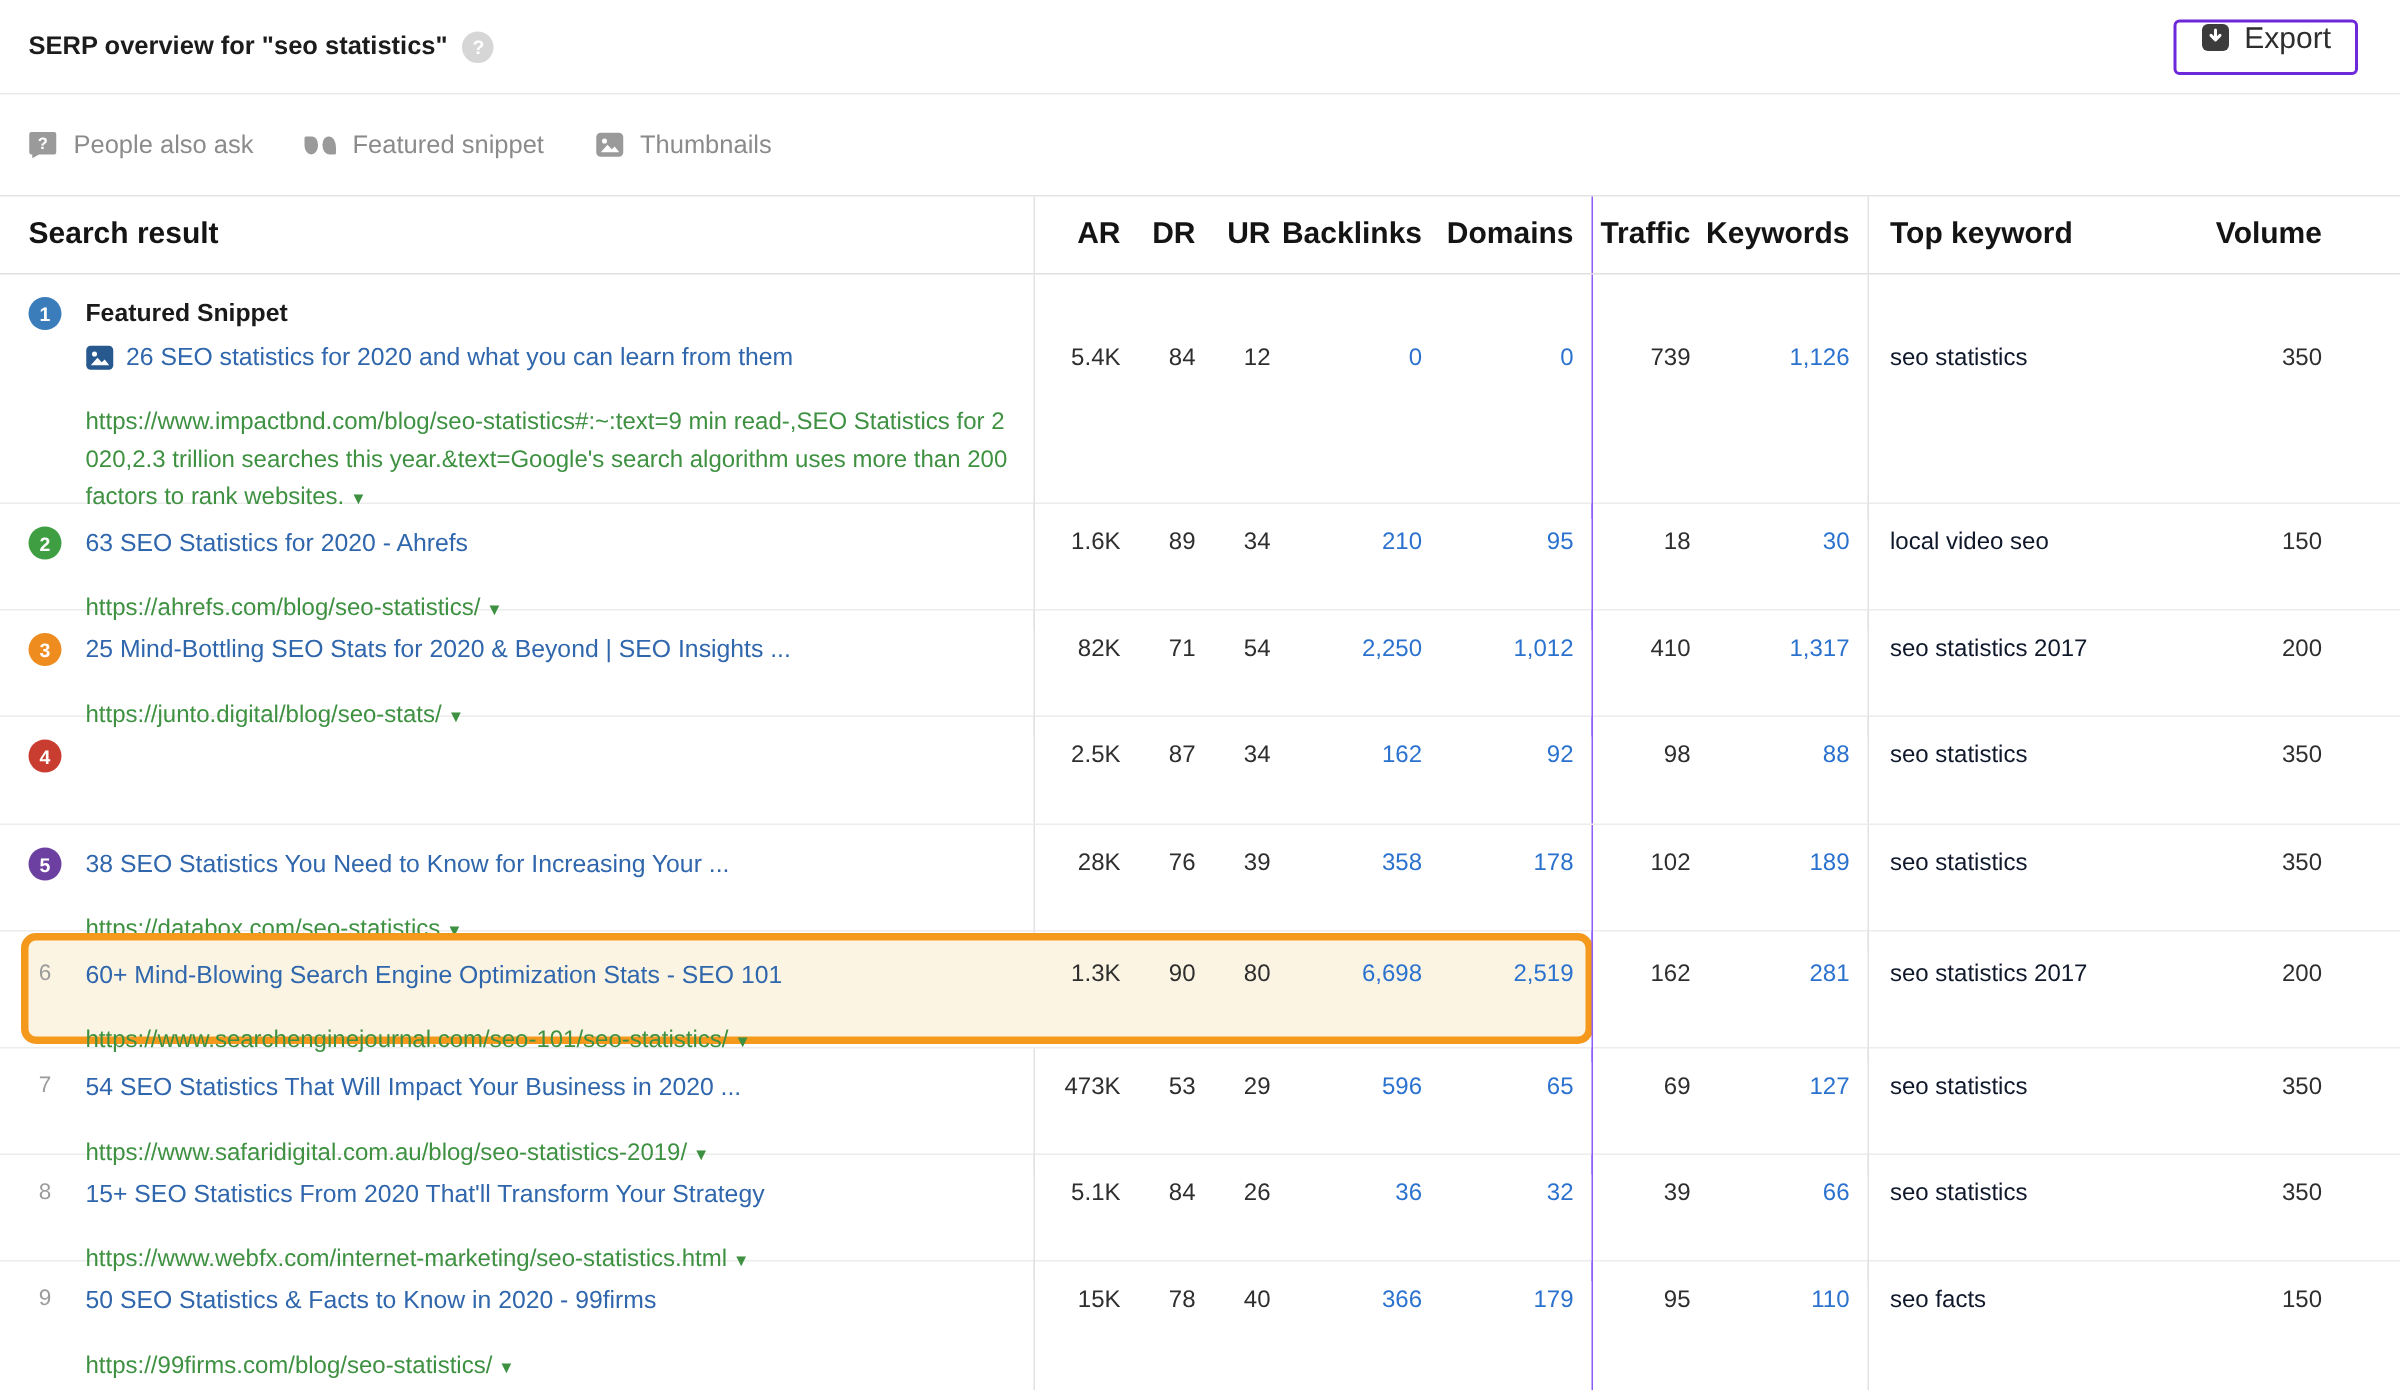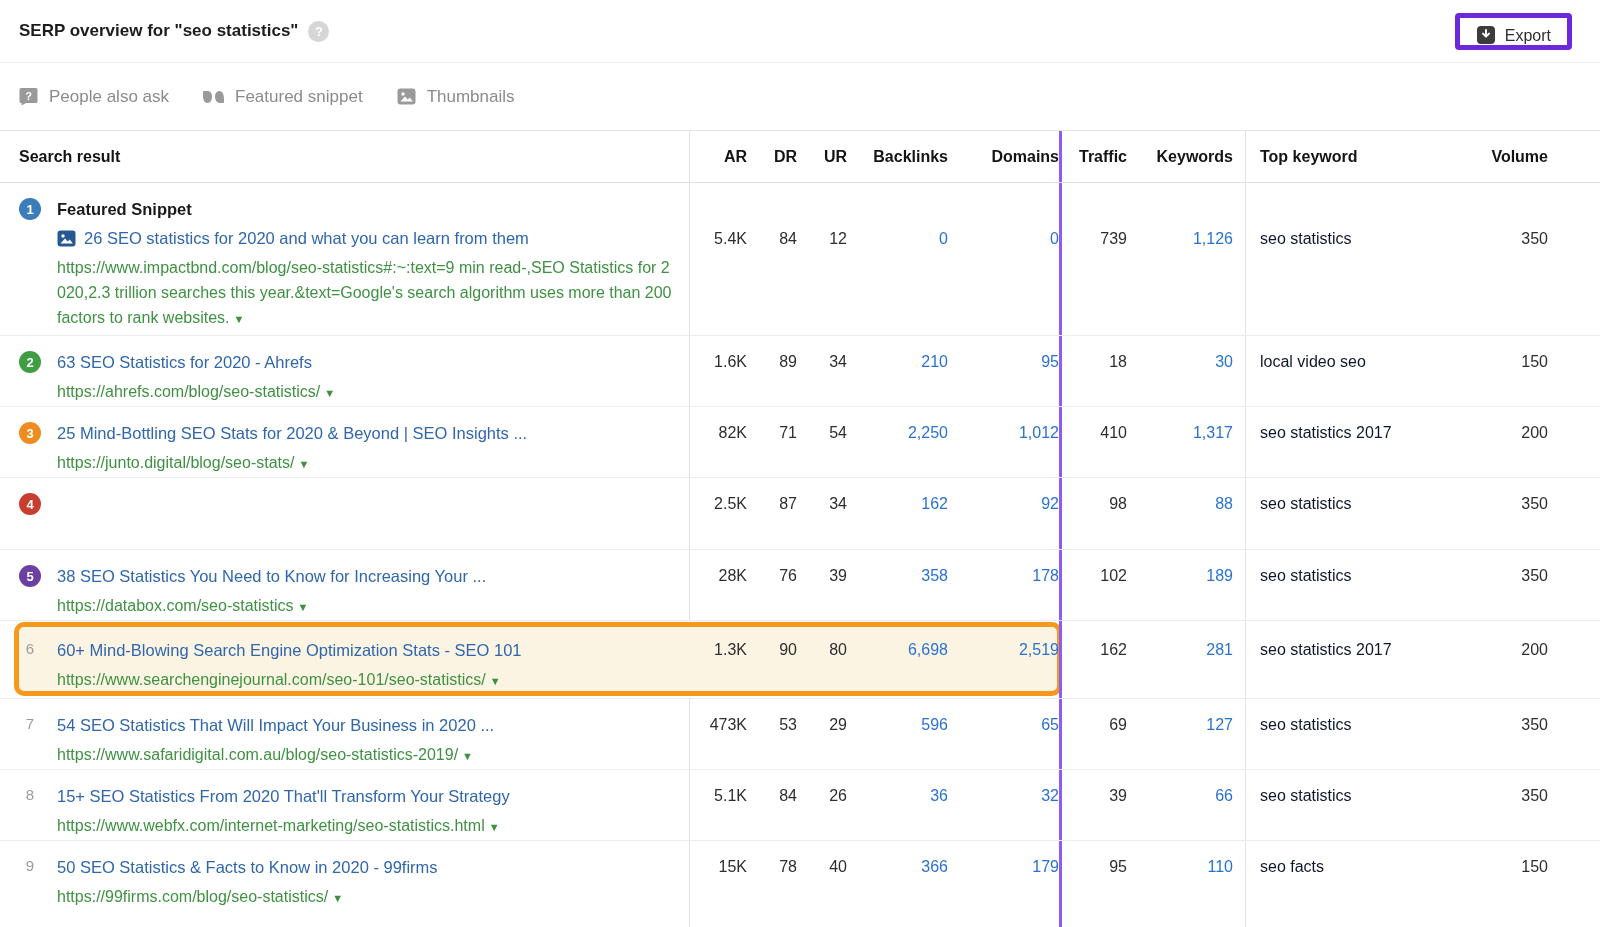--- a/index.html
+++ b/index.html
@@ -6,41 +6,41 @@
   body { background:#fff; font-family:"Liberation Sans", sans-serif; color:#222; }
   .page { width:1600px; height:927px; background:#fff; overflow:hidden; }
 
   
   .titlebar { height:63px; border-bottom:1px solid #ebebeb; display:flex; align-items:center;
               justify-content:space-between; padding:0 28px 0 19px; }
   .title-wrap { display:flex; align-items:center; gap:10px; }
   .page-title { font-size:17px; font-weight:bold; color:#1c1c1c; }
   .help-icon { width:21px; height:21px; border-radius:50%; background:#d6d6d6; color:#fff;
                font-size:13px; font-weight:bold; display:flex; align-items:center; justify-content:center; }
-  .export-btn { display:flex; align-items:flex-end; gap:9px; background:#fff; border:5px solid #6d28d9;
-                border-radius:4px; height:37px; padding:0 16px; font-size:16px; color:#2e2e2e;
+  .export-btn { display:flex; align-items:flex-start; gap:9px; background:#fff; border:2px solid #6d28d9;
+                border-radius:4px; height:37px; padding:0 16px; font-size:20px; color:#2e2e2e;
                 font-family:"Liberation Sans", sans-serif; cursor:pointer; }
 
   
   .features { height:68px; border-bottom:1px solid #e3e3e3; display:flex; align-items:center;
               gap:34px; padding:0 19px; }
   .feature { display:flex; align-items:center; gap:11px; color:#8b8b8b; font-size:17px; }
   .q-marks { display:flex; gap:3px; align-items:center; }
   .q-dot { width:9px; height:12px; background:#9a9a9a; }
   .q-dot.six { border-radius:50% 45% 50% 50% / 60% 45% 50% 50%; border-top-left-radius:1px; }
   .q-dot.nine { border-radius:45% 50% 50% 50% / 45% 60% 50% 50%; border-bottom-right-radius:1px; }
 
   
   .trow, .thead { display:grid;
      grid-template-columns:690px 57px 50px 50px 101px 114px 65px 119px 206px 1fr; }
-  .thead { height:52px; border-bottom:1px solid #e0e0e0; font-weight:bold; color:#141414; font-size:16px; }
+  .thead { height:52px; border-bottom:1px solid #e0e0e0; font-weight:bold; color:#141414; font-size:20px; }
   .thead > div { display:flex; align-items:center; }
   .h-right { justify-content:flex-end; }
   .c-search { border-right:1px solid #e2e2e2; padding-left:19px; }
-  .c-domains { border-right:3px solid #8b5cf6; }
+  .c-domains { border-right:1px solid #8b5cf6; padding-right:12px; }
   .c-keywords { border-right:1px solid #e2e2e2; padding-right:12px; }
   .c-topkw { padding-left:14px; }
   .c-volume { padding-right:52px; }
 
   .trow { border-bottom:1px solid #ececec; font-size:16px; position:relative; }
   .trow:last-child { border-bottom:none; }
   .cnum { text-align:right; padding-top:14px; color:#2e2e2e; line-height:24px; }
   .ctext { padding-top:14px; line-height:24px; }
   .r1 .cnum, .r1 .ctext { padding-top:44px; }
   .num-link { color:#2b72cf; cursor:pointer; }
@@ -48,21 +48,21 @@
 
   .searchcell { display:flex; align-items:flex-start; padding-top:13px; }
   .badge { width:22px; height:22px; border-radius:50%; color:#fff; font-size:13px; font-weight:bold;
            display:flex; align-items:center; justify-content:center; flex:none; margin-top:2px; }
   .rownum { width:22px; text-align:center; color:#9b9b9b; font-size:15px; flex:none; margin-top:3px; }
   .rcontent { margin-left:16px; }
   .fs-label { font-weight:bold; color:#1a1a1a; font-size:16.5px; line-height:26px; margin-bottom:3px; }
   .rtitle { color:#2f66ac; font-size:16.5px; line-height:26px; cursor:pointer;
             display:flex; align-items:center; gap:8px; }
   .rurl { color:#3f9142; font-size:16px; line-height:25px; max-width:618px;
-          word-break:break-all; margin-top:4px; }
+          word-break:break-all; margin-top:18px; }
   .caret { color:#3f9142; font-size:11px; cursor:pointer; margin-left:4px; }
 
   
   .r6 .hl { position:absolute; left:14px; top:1px; width:1048px; bottom:2px; background:#fcf4e3;
             border:5px solid #f5991d; border-radius:10px; z-index:0; }
   .r6 > div { position:relative; z-index:1; }
   .r6 .c-search { border-right:none; }
 
   .thumb-ic { flex:none; }
   svg { display:block; }

